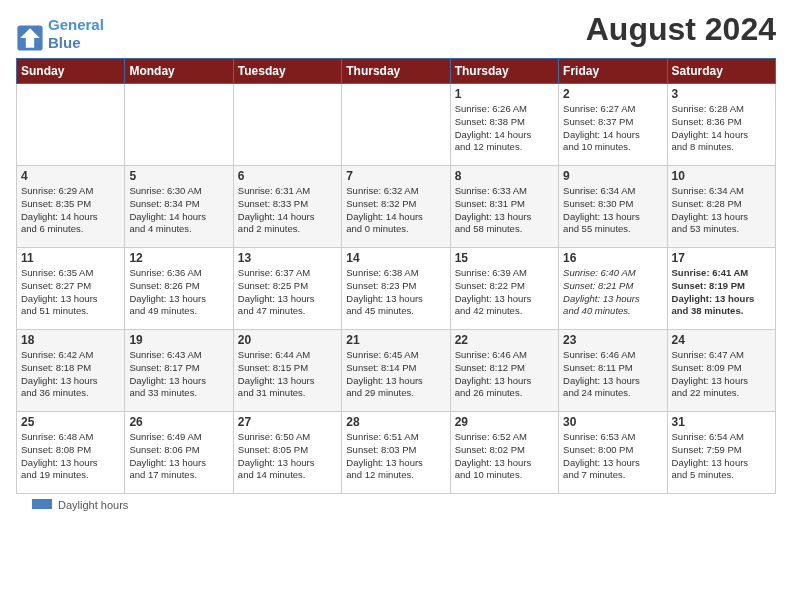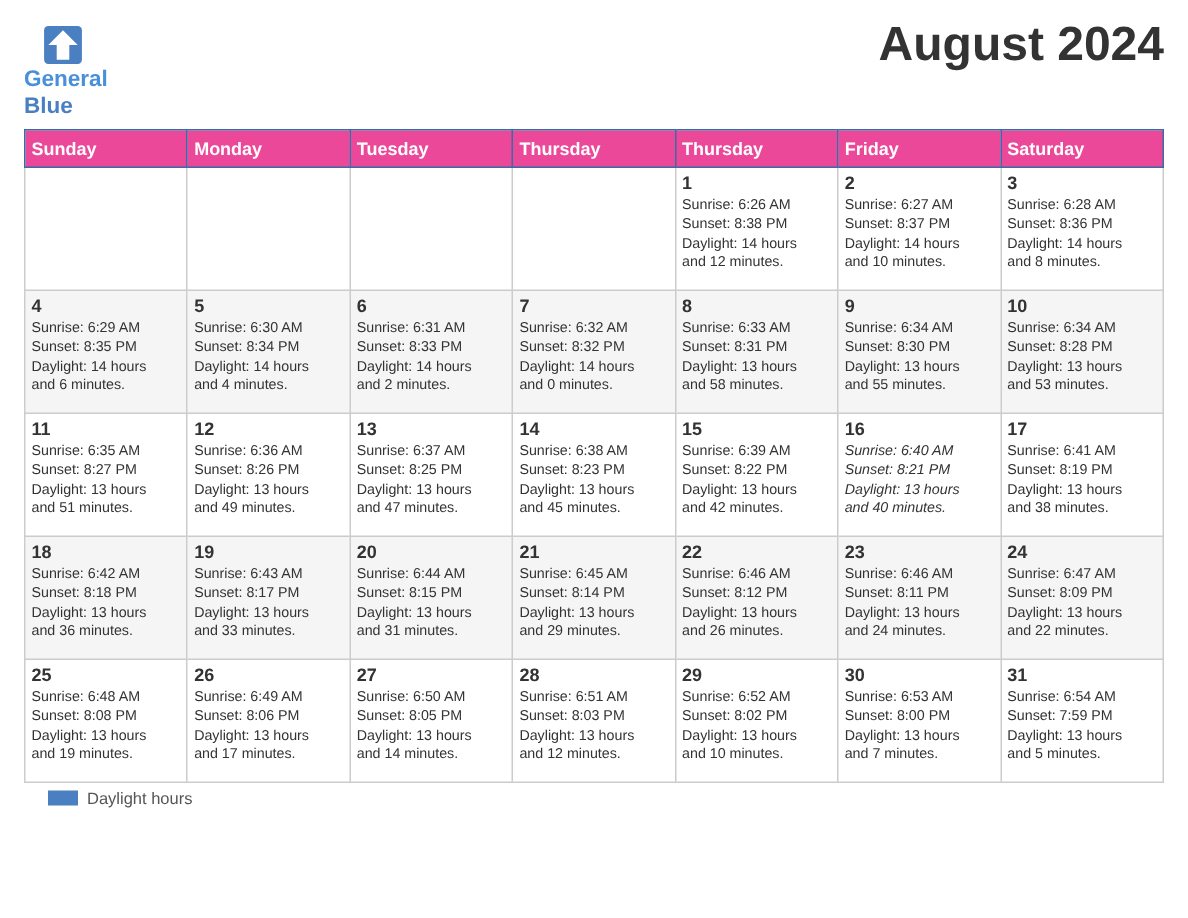--- a/index.html
+++ b/index.html
@@ -15,23 +15,22 @@
       padding: 12px 16px 8px 16px;
     }
     .header-row {
       display: flex;
       align-items: flex-start;
       justify-content: space-between;
       margin-bottom: 4px;
     }
     .logo {
       display: flex;
-      align-items: center;
+      align-items: flex-end;
       margin-top: 4px;
-      flex-direction: column;
     }
     .logo-text {
       font-size: 15px;
       font-weight: bold;
       color: #333;
       line-height: 1.2;
     }
     .logo-text span {
       color: #4a90d9;
     }
@@ -54,21 +53,21 @@
       color: #555;
       margin-top: 2px;
     }
     .calendar {
       width: 100%;
       border-collapse: collapse;
       margin-top: 6px;
       font-size: 10px;
     }
     .calendar thead th {
-      background-color: #ec4899;
+      background-color: #7f1d1d;
       color: #fff;
       font-size: 12px;
       font-weight: bold;
       padding: 5px 4px;
       border: 1px solid #3a6ba8;
       text-align: left;
     }
     .calendar tbody td {
       border: 1px solid #ccc;
       vertical-align: top;
@@ -260,21 +259,21 @@
           </td>
           <td>
             <span class="day-number">16</span>
             <div class="day-info" style="white-space: pre-line; font-style: italic;">Sunrise: 6:40 AM
 Sunset: 8:21 PM
 Daylight: 13 hours
 and 40 minutes.</div>
           </td>
           <td>
             <span class="day-number">17</span>
-            <div class="day-info" style="white-space: pre-line;">Sunrise: 6:41 AM
+            <div class="day-info" style="white-space: pre-line; font-weight: bold;">Sunrise: 6:41 AM
 Sunset: 8:19 PM
 Daylight: 13 hours
 and 38 minutes.</div>
           </td>
         </tr>
         <tr>
           <td>
             <span class="day-number">18</span>
             <div class="day-info" style="white-space: pre-line;">Sunrise: 6:42 AM
 Sunset: 8:18 PM

